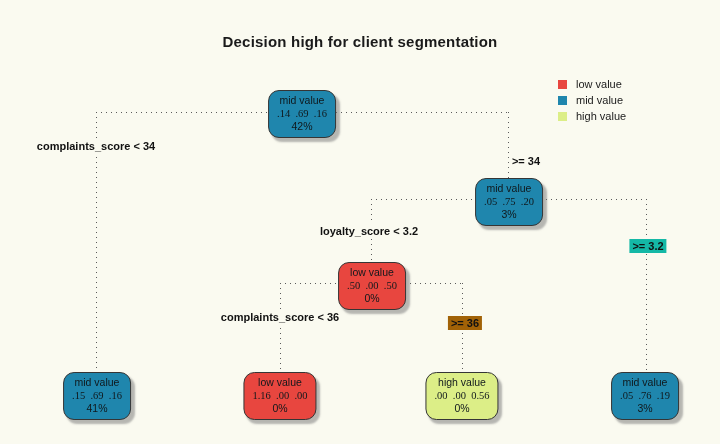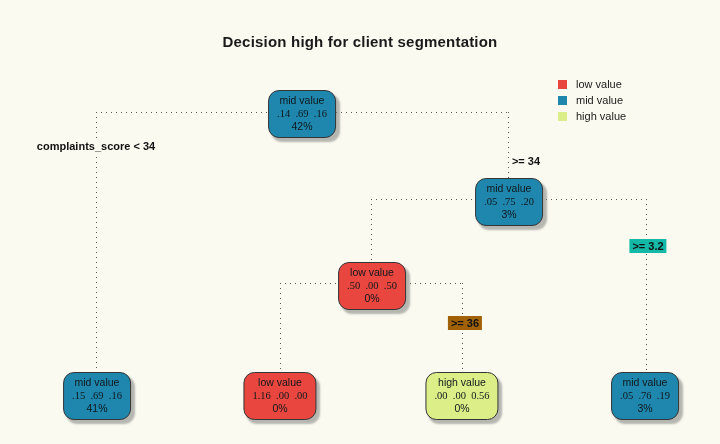--- a/index.html
+++ b/index.html
@@ -81,21 +81,23 @@
   <div class="vline l-v-r1"></div>
   <div class="hline l-h-n2"></div>
   <div class="vline l-v-n3"></div>
   <div class="vline l-v-r2"></div>
   <div class="hline l-h-n3"></div>
   <div class="vline l-v-leaf2"></div>
   <div class="vline l-v-leaf3"></div>
 
   <div class="edge-label e1" style="background-color: rgb(250, 250, 240);">complaints_score &lt; 34</div>
   <div class="edge-label e2" style="background-color: rgb(250, 250, 240);">&gt;= 34</div>
+  <div class="edge-label e3" style="background-color: rgb(250, 250, 240);">loyalty_score &lt; 3.2</div>
   <div class="edge-label e4" style="background-color: #14b8a6;">&gt;= 3.2</div>
+  <div class="edge-label e5" style="background-color: rgb(250, 250, 240);">complaints_score &lt; 36</div>
   <div class="edge-label e6" style="background-color: #a16207;">&gt;= 36</div>
 
   <div class="node n-root" style="background-color: rgb(31, 134, 173);">
     <div class="lbl">mid value</div>
     <div class="probs">.14  .69  .16</div>
     <div class="pct">42%</div>
   </div>
 
   <div class="node n-ge34" style="background-color: rgb(31, 134, 173);">
     <div class="lbl">mid value</div>

